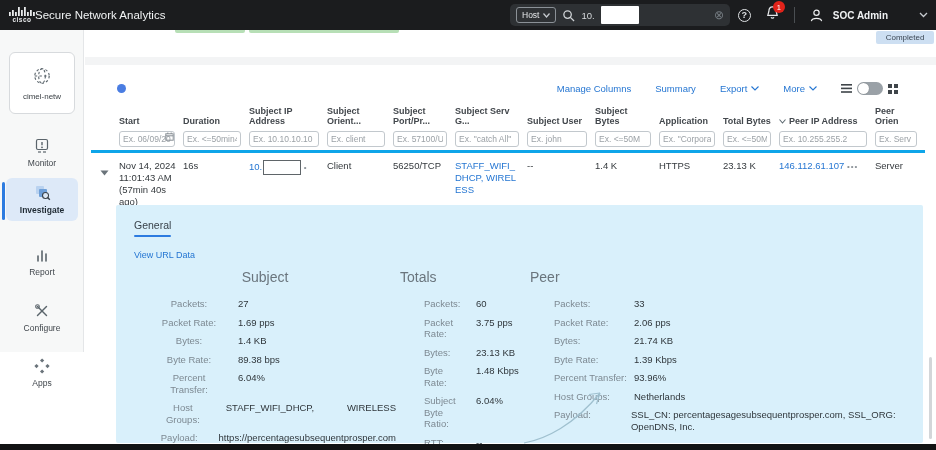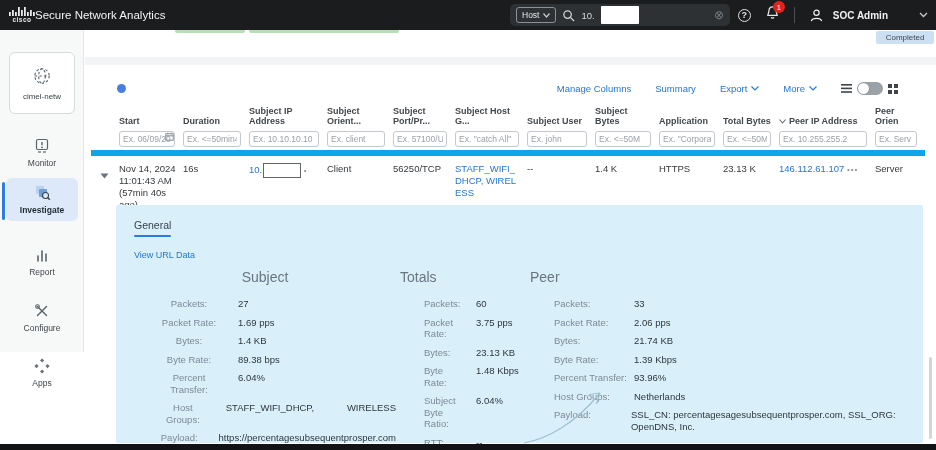--- a/index.html
+++ b/index.html
@@ -80,21 +80,21 @@
   .thead { top:81px; height:15px; }
   .thead .hcell { font-size:9px; font-weight:bold; color:#43484d; display:flex;
                   align-items:flex-end; gap:3px; }
   .tfilter { top:98px; height:20px; }
   .fwrap { position:relative; }
   .tfilter input { width:calc(100% - 2px); height:16px; border:1px solid #c2c8cd;
                    border-radius:3px; font-size:8.5px; color:#6d757b; padding:0 3px;
                    font-family:"Liberation Sans",sans-serif; background:#fff; }
   .tfilter input::placeholder { color:#9ba1a6; }
   .cal-icon { position:absolute; right:9px; top:4px; }
-  .trow { top:120px; min-height:52px; border-top:6px solid #0ea5e9; padding-top:7px; }
+  .trow { top:120px; min-height:52px; border-top:3px solid #0ea5e9; padding-top:7px; }
   .trow > div { font-size:9.5px; color:#34393d; line-height:12px; }
   .link { color:#2576d2; cursor:pointer; }
   .wrapall { word-break:break-all; }
   .redact-ip { display:inline-block; width:38px; height:15px; background:#fff;
                border:1px solid #5f6569; vertical-align:middle; margin-left:1px; }
   .dots { color:#8b9298; letter-spacing:1px; font-size:8px; }
   .expander { padding-left:9px; padding-top:7px; cursor:pointer; }
 
   
   .panel { position:absolute; left:31px; top:175px; width:807px; height:238px;
@@ -306,21 +306,21 @@
       <div class="w2 hcell">
           <span>Subject IP Address</span>
         </div>
       <div class="w3 hcell">
           <span>Subject Orient...</span>
         </div>
       <div class="w4 hcell">
           <span>Subject Port/Pr...</span>
         </div>
       <div class="w5 hcell">
-          <span>Subject Host G...</span>
+          <span>Subject Serv G...</span>
         </div>
       <div class="w6 hcell">
           <span>Subject User</span>
         </div>
       <div class="w7 hcell">
           <span>Subject Bytes</span>
         </div>
       <div class="w8 hcell">
           <span>Application</span>
         </div>

